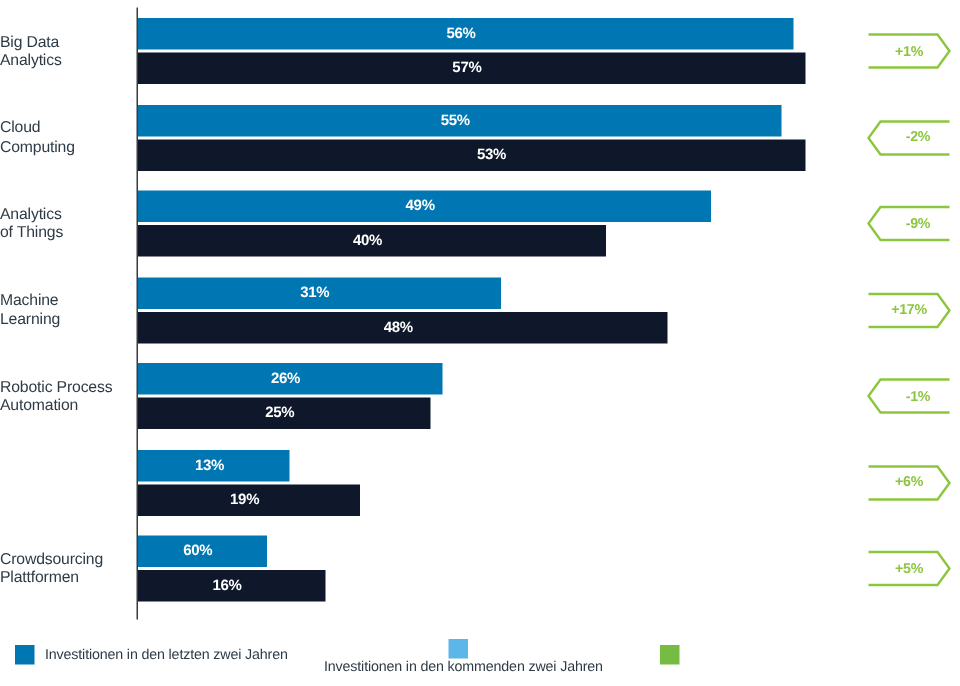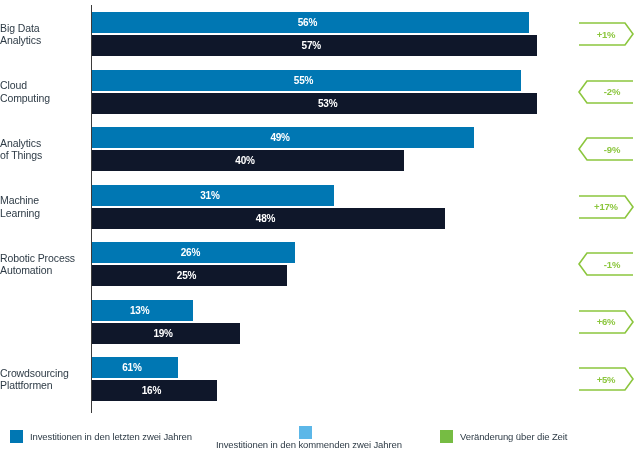--- a/index.html
+++ b/index.html
@@ -270,21 +270,21 @@
           <span class="badge-text">+6%</span>
         </div>
       </div>
       <div class="group" style="top: 357px;">
         <div class="cat-label">
           <span>Crowdsourcing</span>
           <span>Plattformen</span>
         </div>
         <div class="bars">
           <div class="bar past" style="width: 85.8px;">
-            <span class="bar-value">61%</span>
+            <span class="bar-value">60%</span>
           </div>
           <div class="bar future" style="width: 124.8px;">
             <span class="bar-value">16%</span>
           </div>
         </div>
         <div class="badge pos">
           <svg viewBox="0 0 56 30" xmlns="http://www.w3.org/2000/svg">
             <path d="M1,4 L47,4 L55,15 L47,26 L1,26" fill="none" stroke="#8cc63e" stroke-width="1.6" stroke-linejoin="miter" stroke-linecap="butt"></path>
           </svg>
           <span class="badge-text">+5%</span>
@@ -297,17 +297,16 @@
   <div class="legend-item" id="legend-item-0">
         <span class="legend-swatch" style="background: rgb(0, 119, 179);"></span>
         <span class="legend-label">Investitionen in den letzten zwei Jahren</span>
       </div>
       <div class="legend-item" id="legend-item-1">
         <span class="legend-swatch" style="background: rgb(92, 183, 232);"></span>
         <span class="legend-label">Investitionen in den kommenden zwei Jahren</span>
       </div>
       <div class="legend-item" id="legend-item-2">
         <span class="legend-swatch" style="background: rgb(118, 188, 67);"></span>
-        <span class="legend-label">Veränderung über die Zeit</span>
       </div>
     </div>
 
 </div>
 
 </body></html>

